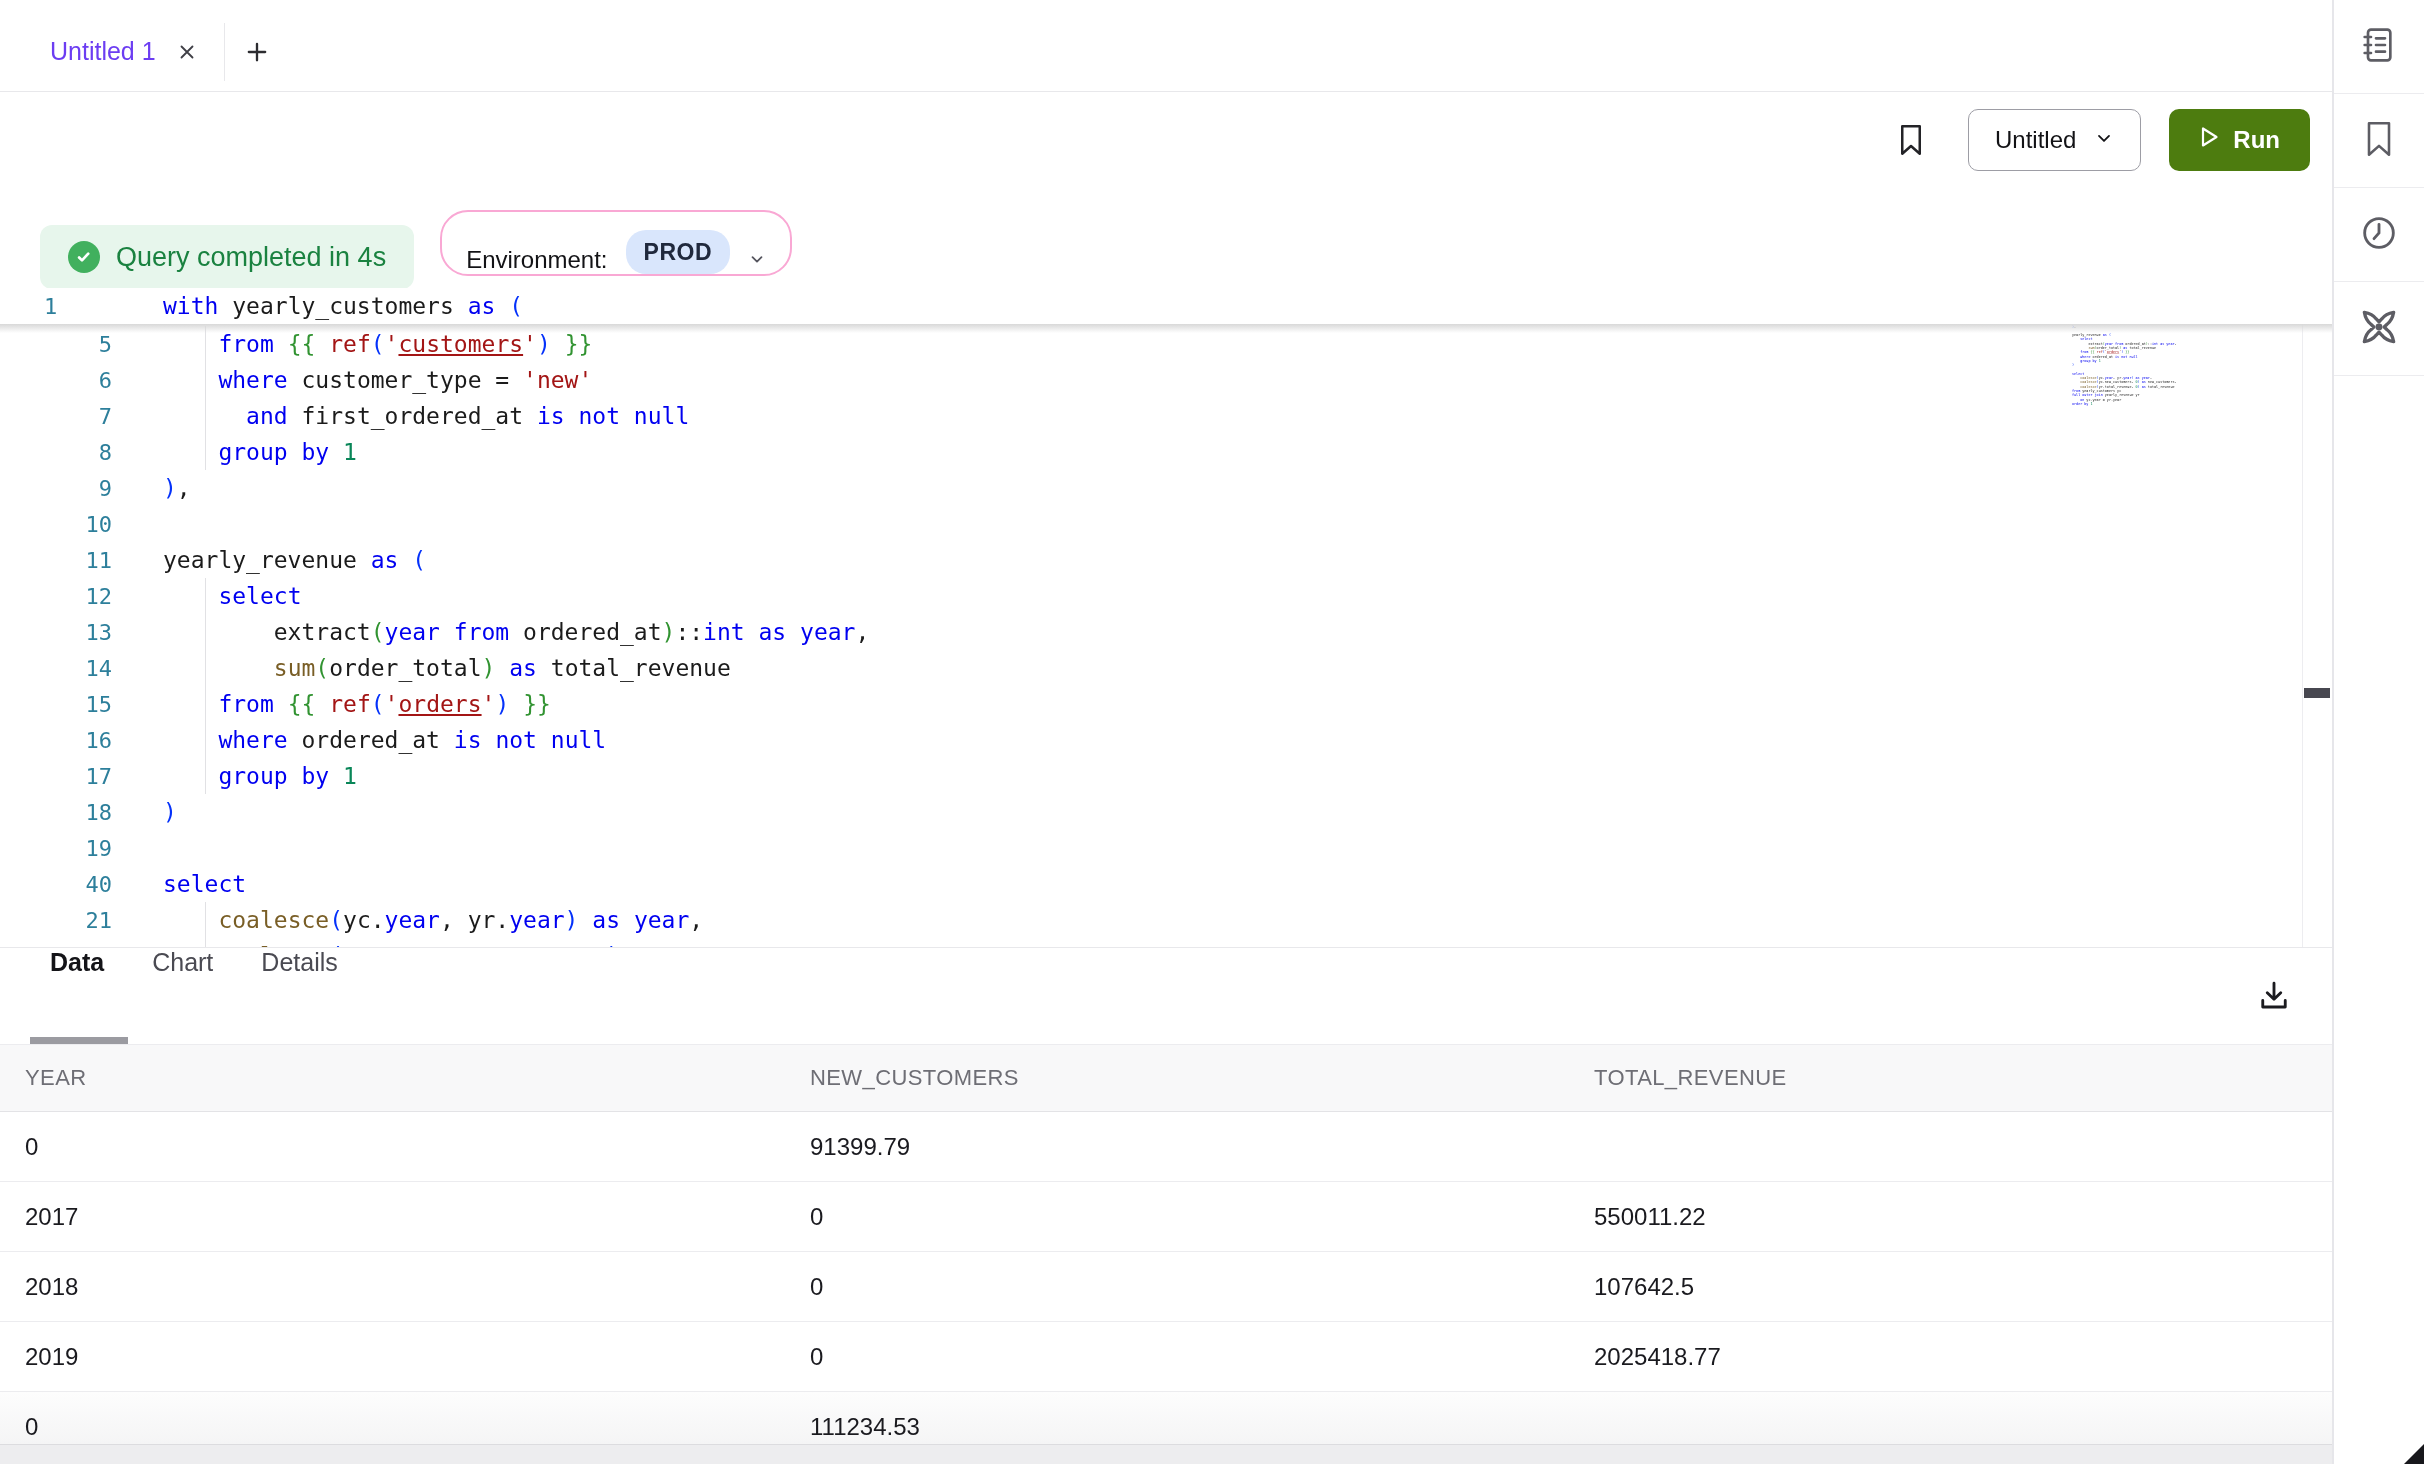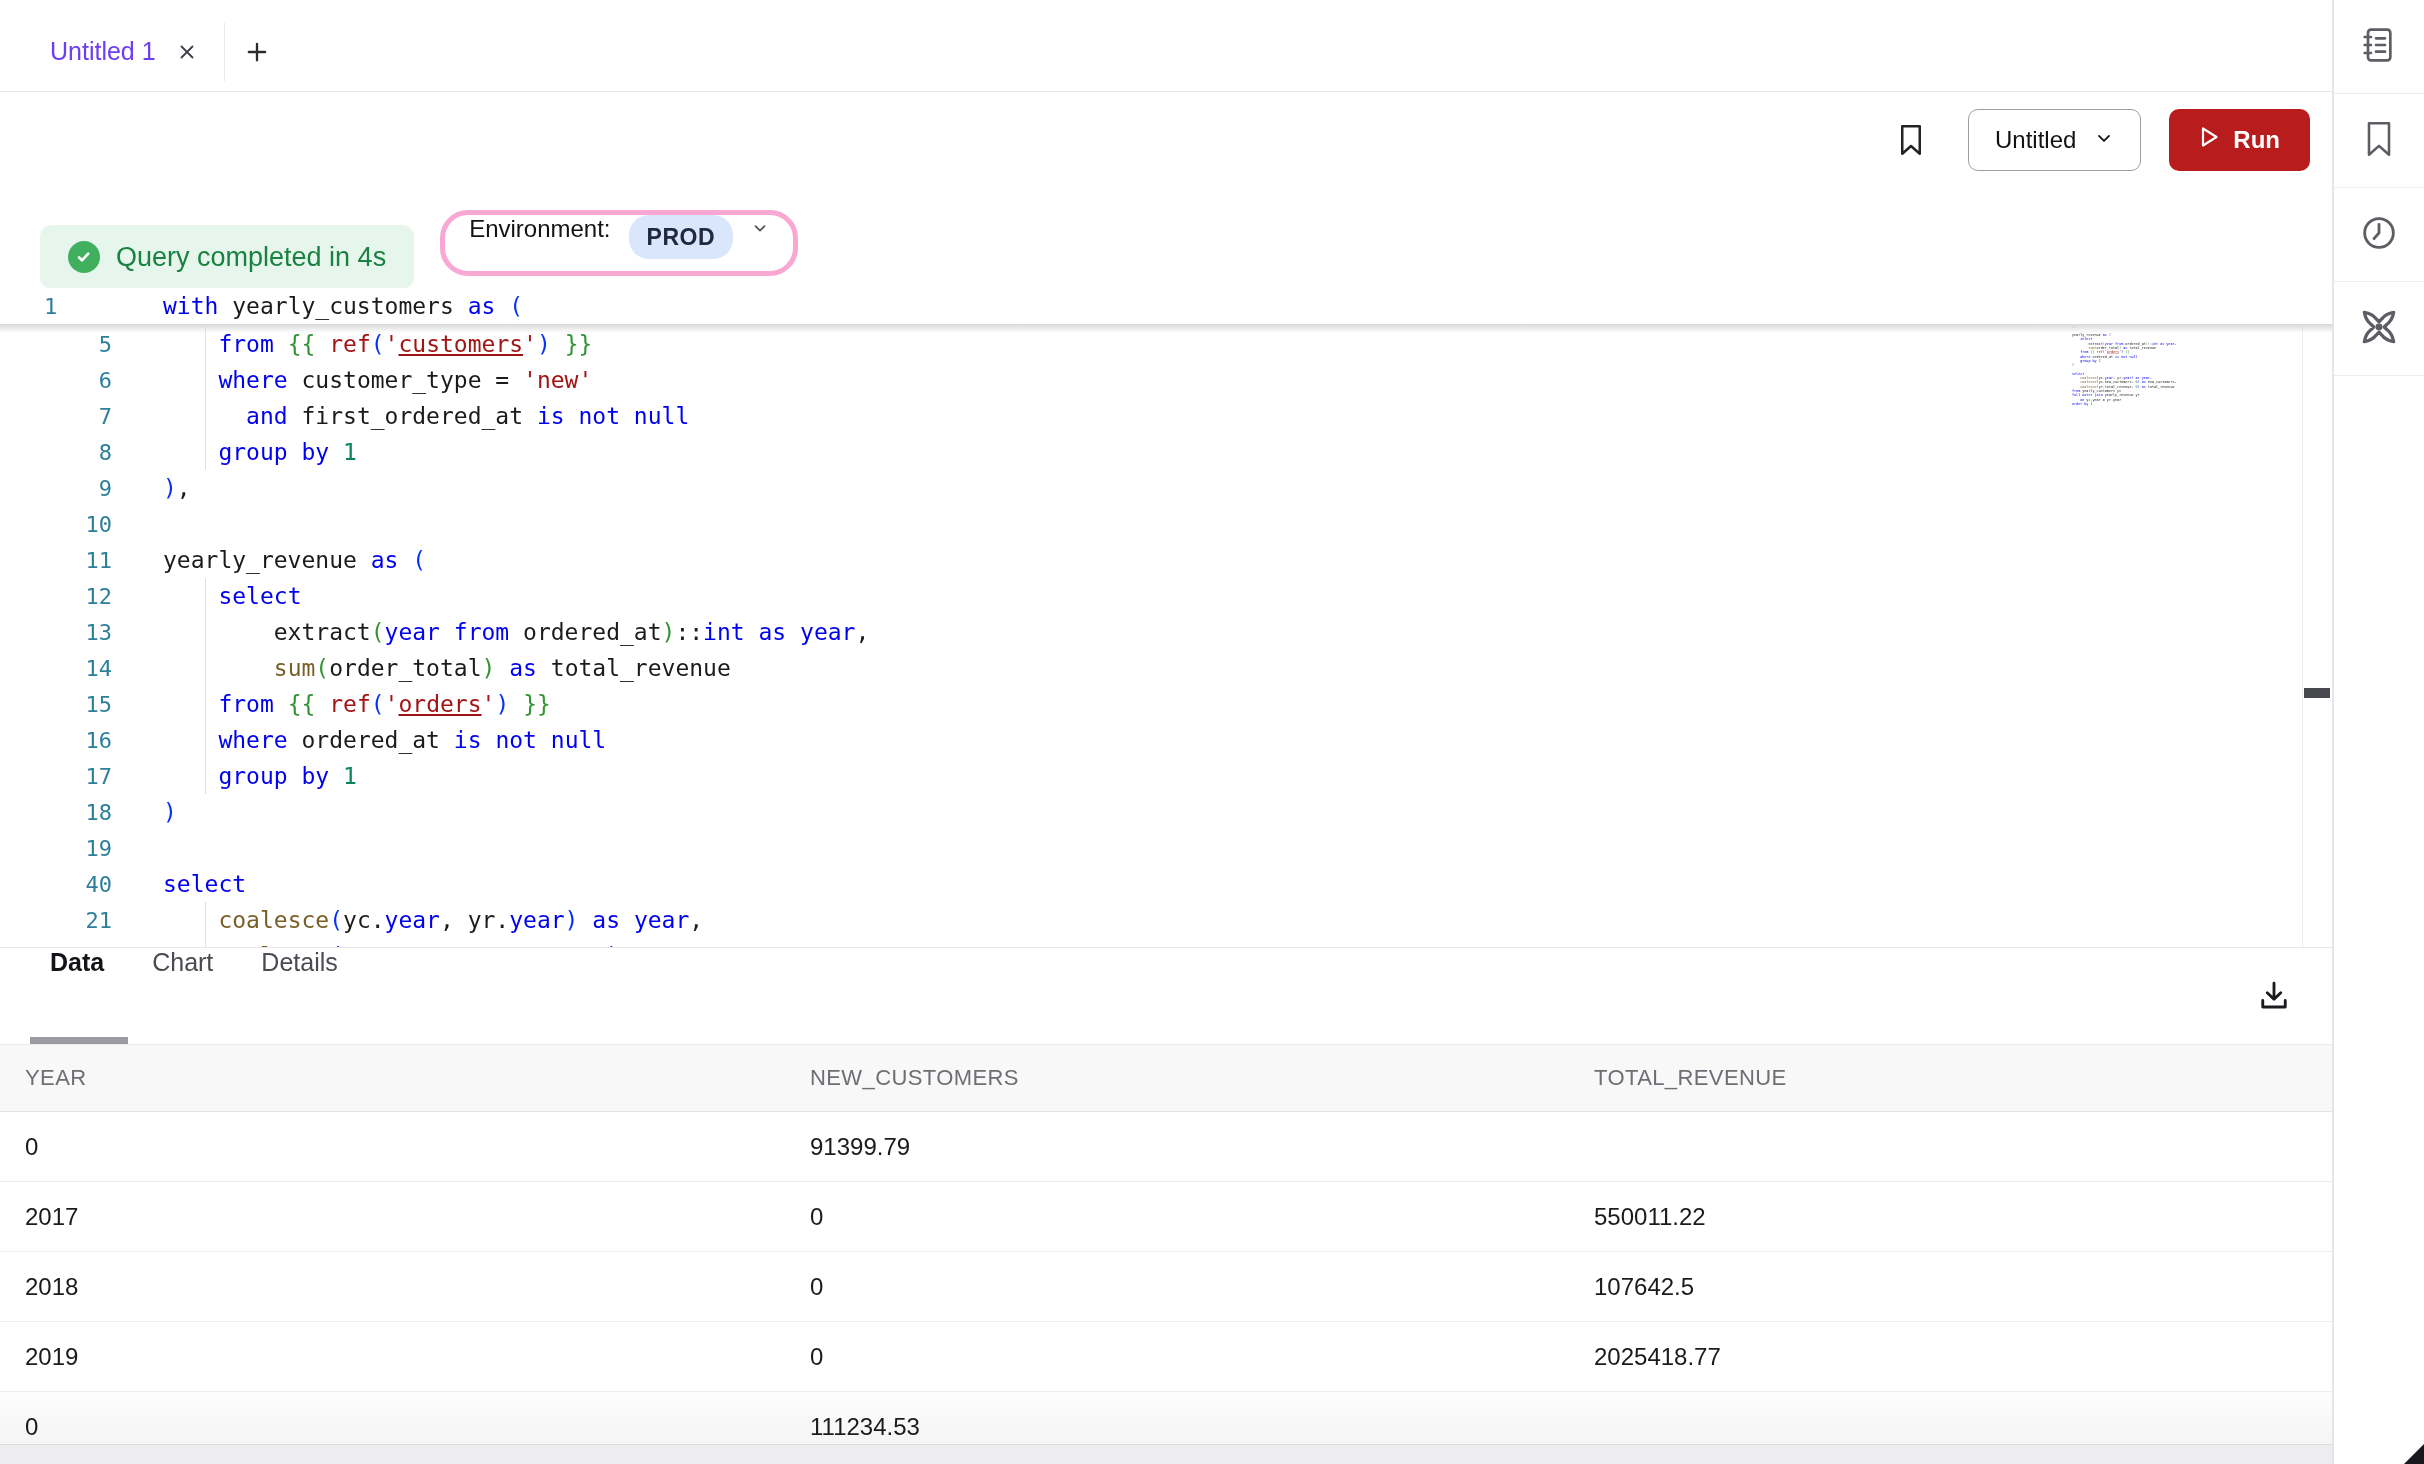--- a/index.html
+++ b/index.html
@@ -16,33 +16,33 @@
   .tab-sep { width: 1px; height: 58px; background: #e8e8eb; }
   .newtab { margin-left: 18px; }
 
   
   .toolbar { height: 96px; display: flex; align-items: center; justify-content: flex-end;
              padding-right: 22px; gap: 28px; }
   .bookmark-tool { margin-right: 14px; }
   .btn-develop { height: 62px; border: 1.5px solid #9d9da5; border-radius: 10px; background: #fff;
                  display: flex; align-items: center; gap: 18px; padding: 0 26px;
                  font-size: 24px; color: #131316; cursor: pointer; font-family: inherit; }
-  .btn-run { height: 62px; border: none; border-radius: 10px; background: #b91c1c; color: #fff;
+  .btn-run { height: 62px; border: none; border-radius: 10px; background: #4d7c0f; color: #fff;
              display: flex; align-items: center; gap: 14px; padding: 0 30px;
              font-size: 24px; font-weight: 600; cursor: pointer; font-family: inherit; }
 
   
   .statusrow { height: 100px; display: flex; align-items: flex-start; padding: 22px 0 0 40px; gap: 26px; }
   .pill-status { height: 64px; background: #e7f6ec; border-radius: 12px; display: flex;
                  align-items: center; gap: 16px; padding: 0 28px;
                  font-size: 27px; color: #1a8240; font-weight: 500; margin-top: 15px; }
   .check-circle { width: 32px; height: 32px; border-radius: 50%; background: #41b05e;
                   display: flex; align-items: center; justify-content: center; }
-  .pill-env { height: 66px; background: #fff; border: 5px solid #f9a8d4; border-radius: 28px;
-              display: flex; align-items: flex-start; gap: 18px; padding: 0 24px;
+  .pill-env { height: 66px; background: #fff; border: 2px solid #f9a8d4; border-radius: 28px;
+              display: flex; align-items: flex-end; gap: 18px; padding: 0 24px;
               font-size: 24px; color: #131316; cursor: pointer; font-family: inherit; }
   .chip-prod { height: 44px; background: #d9e6fc; border-radius: 20px; padding: 0 18px;
                display: flex; align-items: center; font-size: 23px; font-weight: 600;
                color: #20293d; letter-spacing: 0.5px; }
 
   
   .editor { position: relative; height: 659px; overflow: hidden;
             font-family: "DejaVu Sans Mono", monospace; font-size: 23px; background: #fff; }
   .lines { position: absolute; top: 38px; left: 0; right: 30px; }
   .codeline { height: 36px; display: flex; align-items: center; white-space: pre; }

